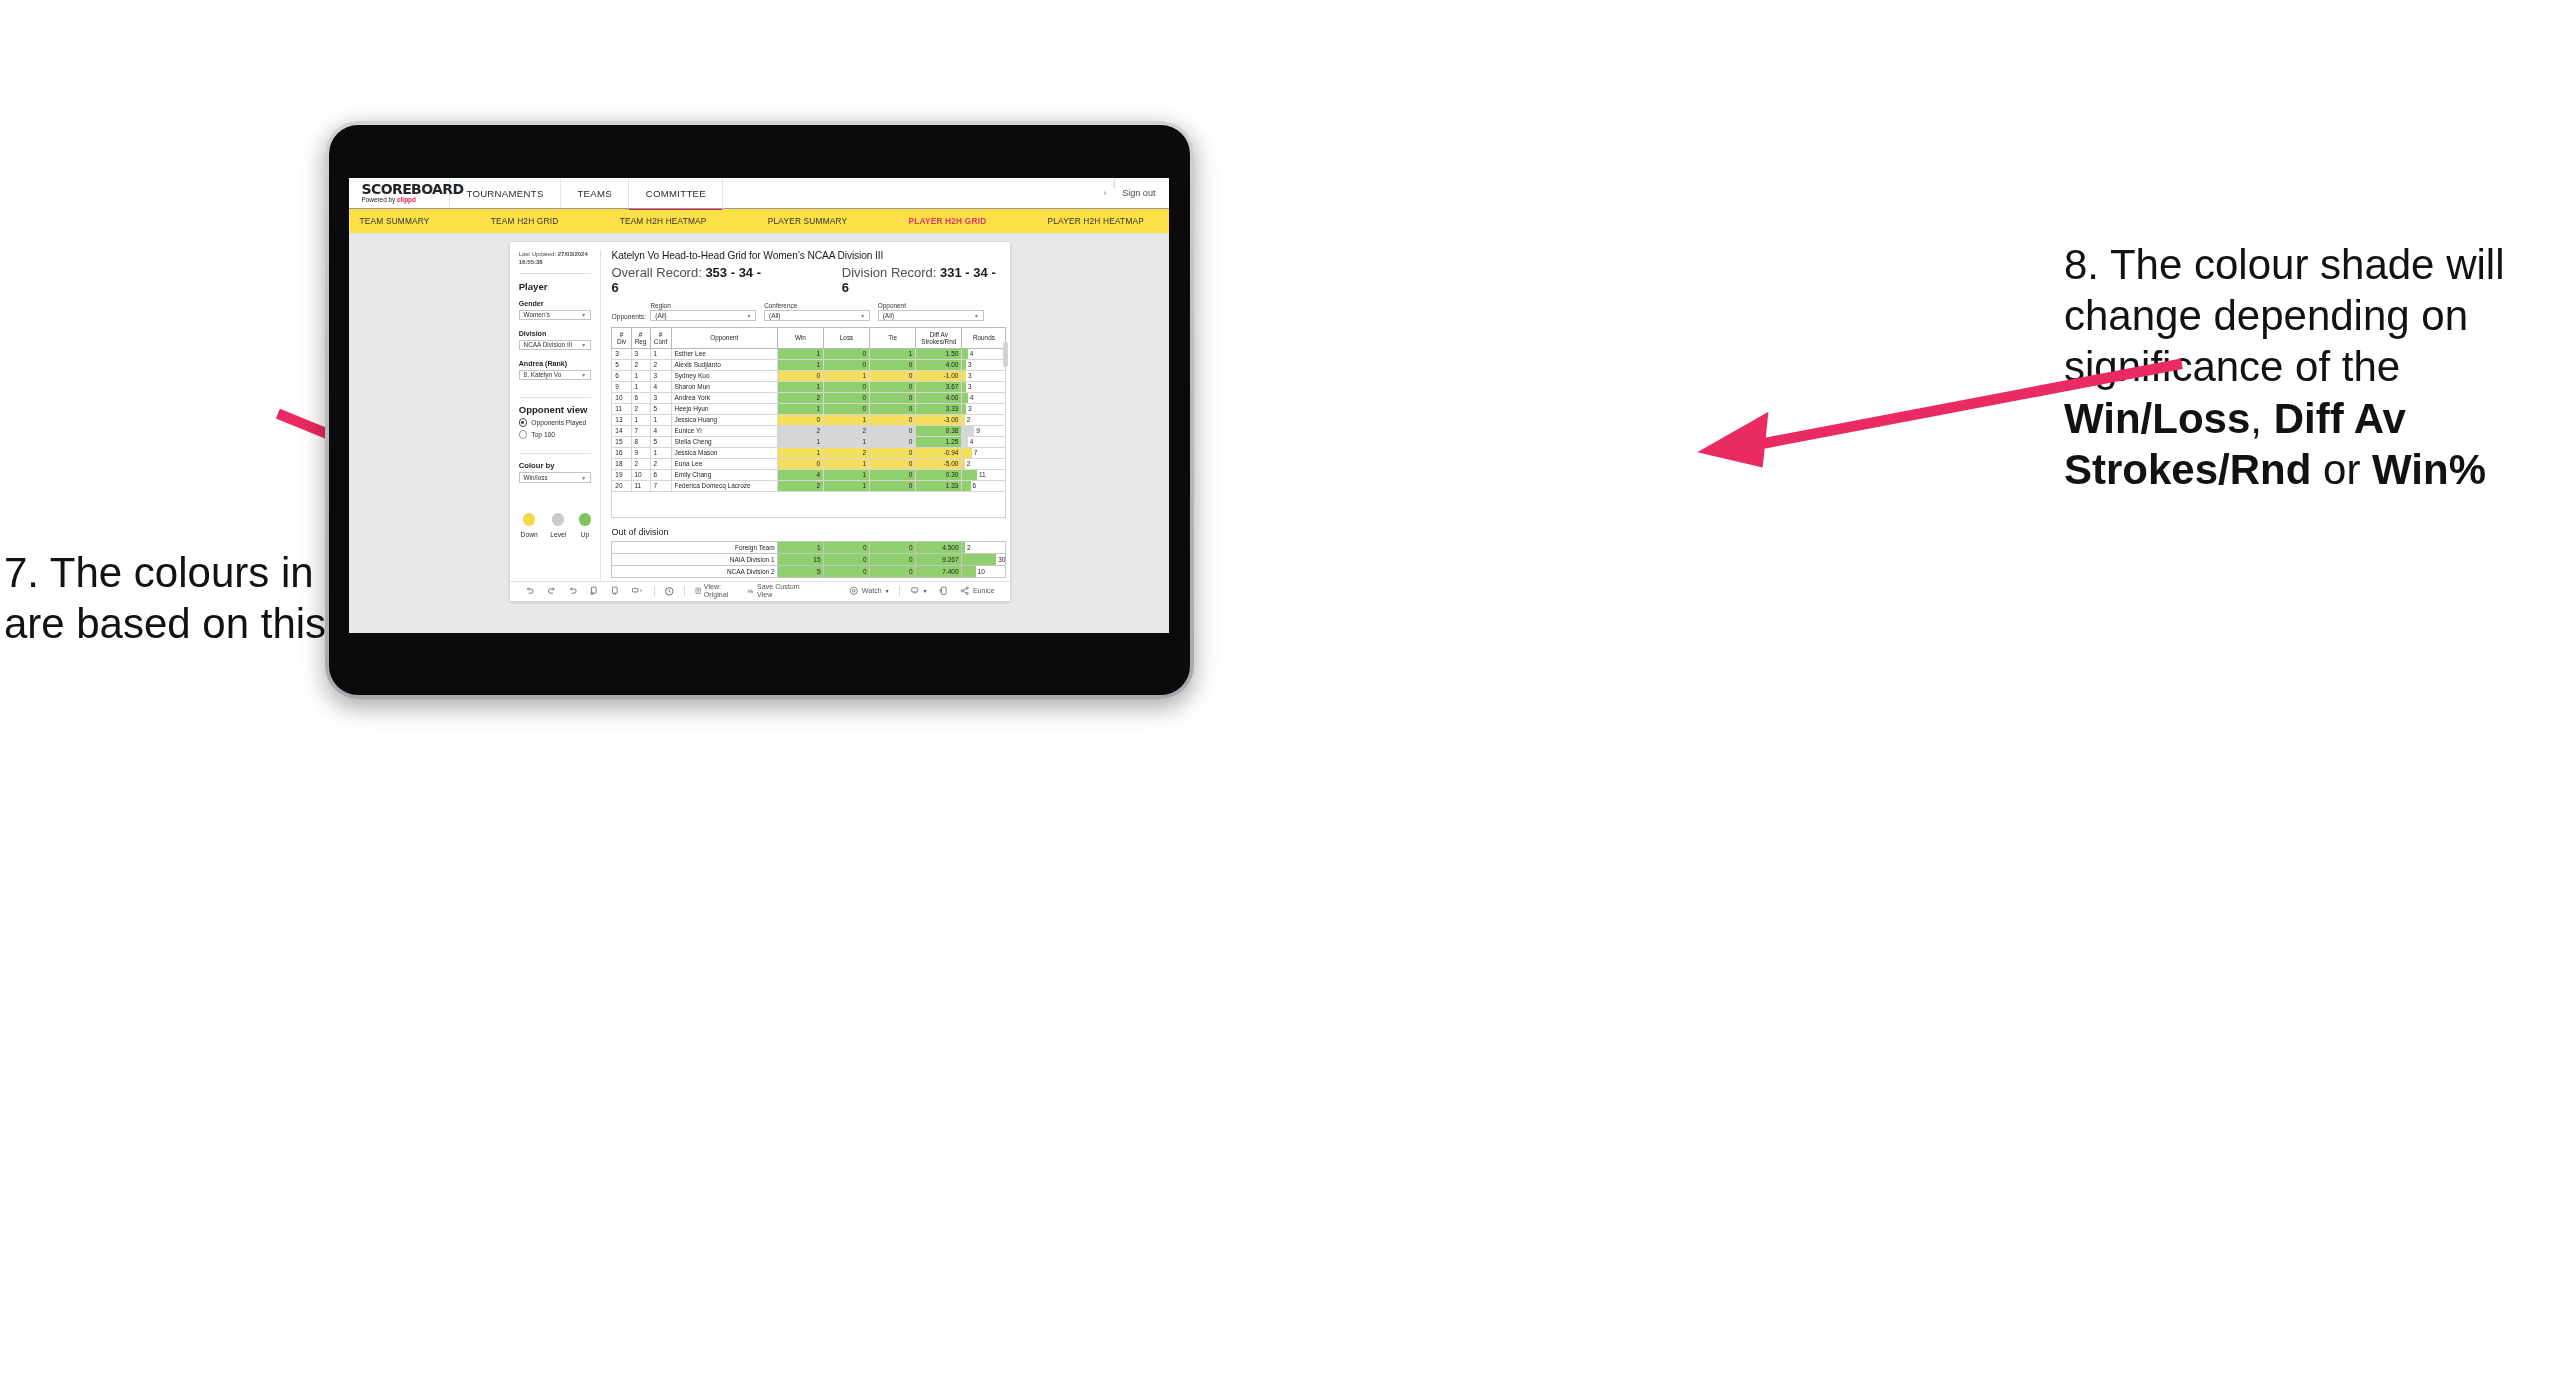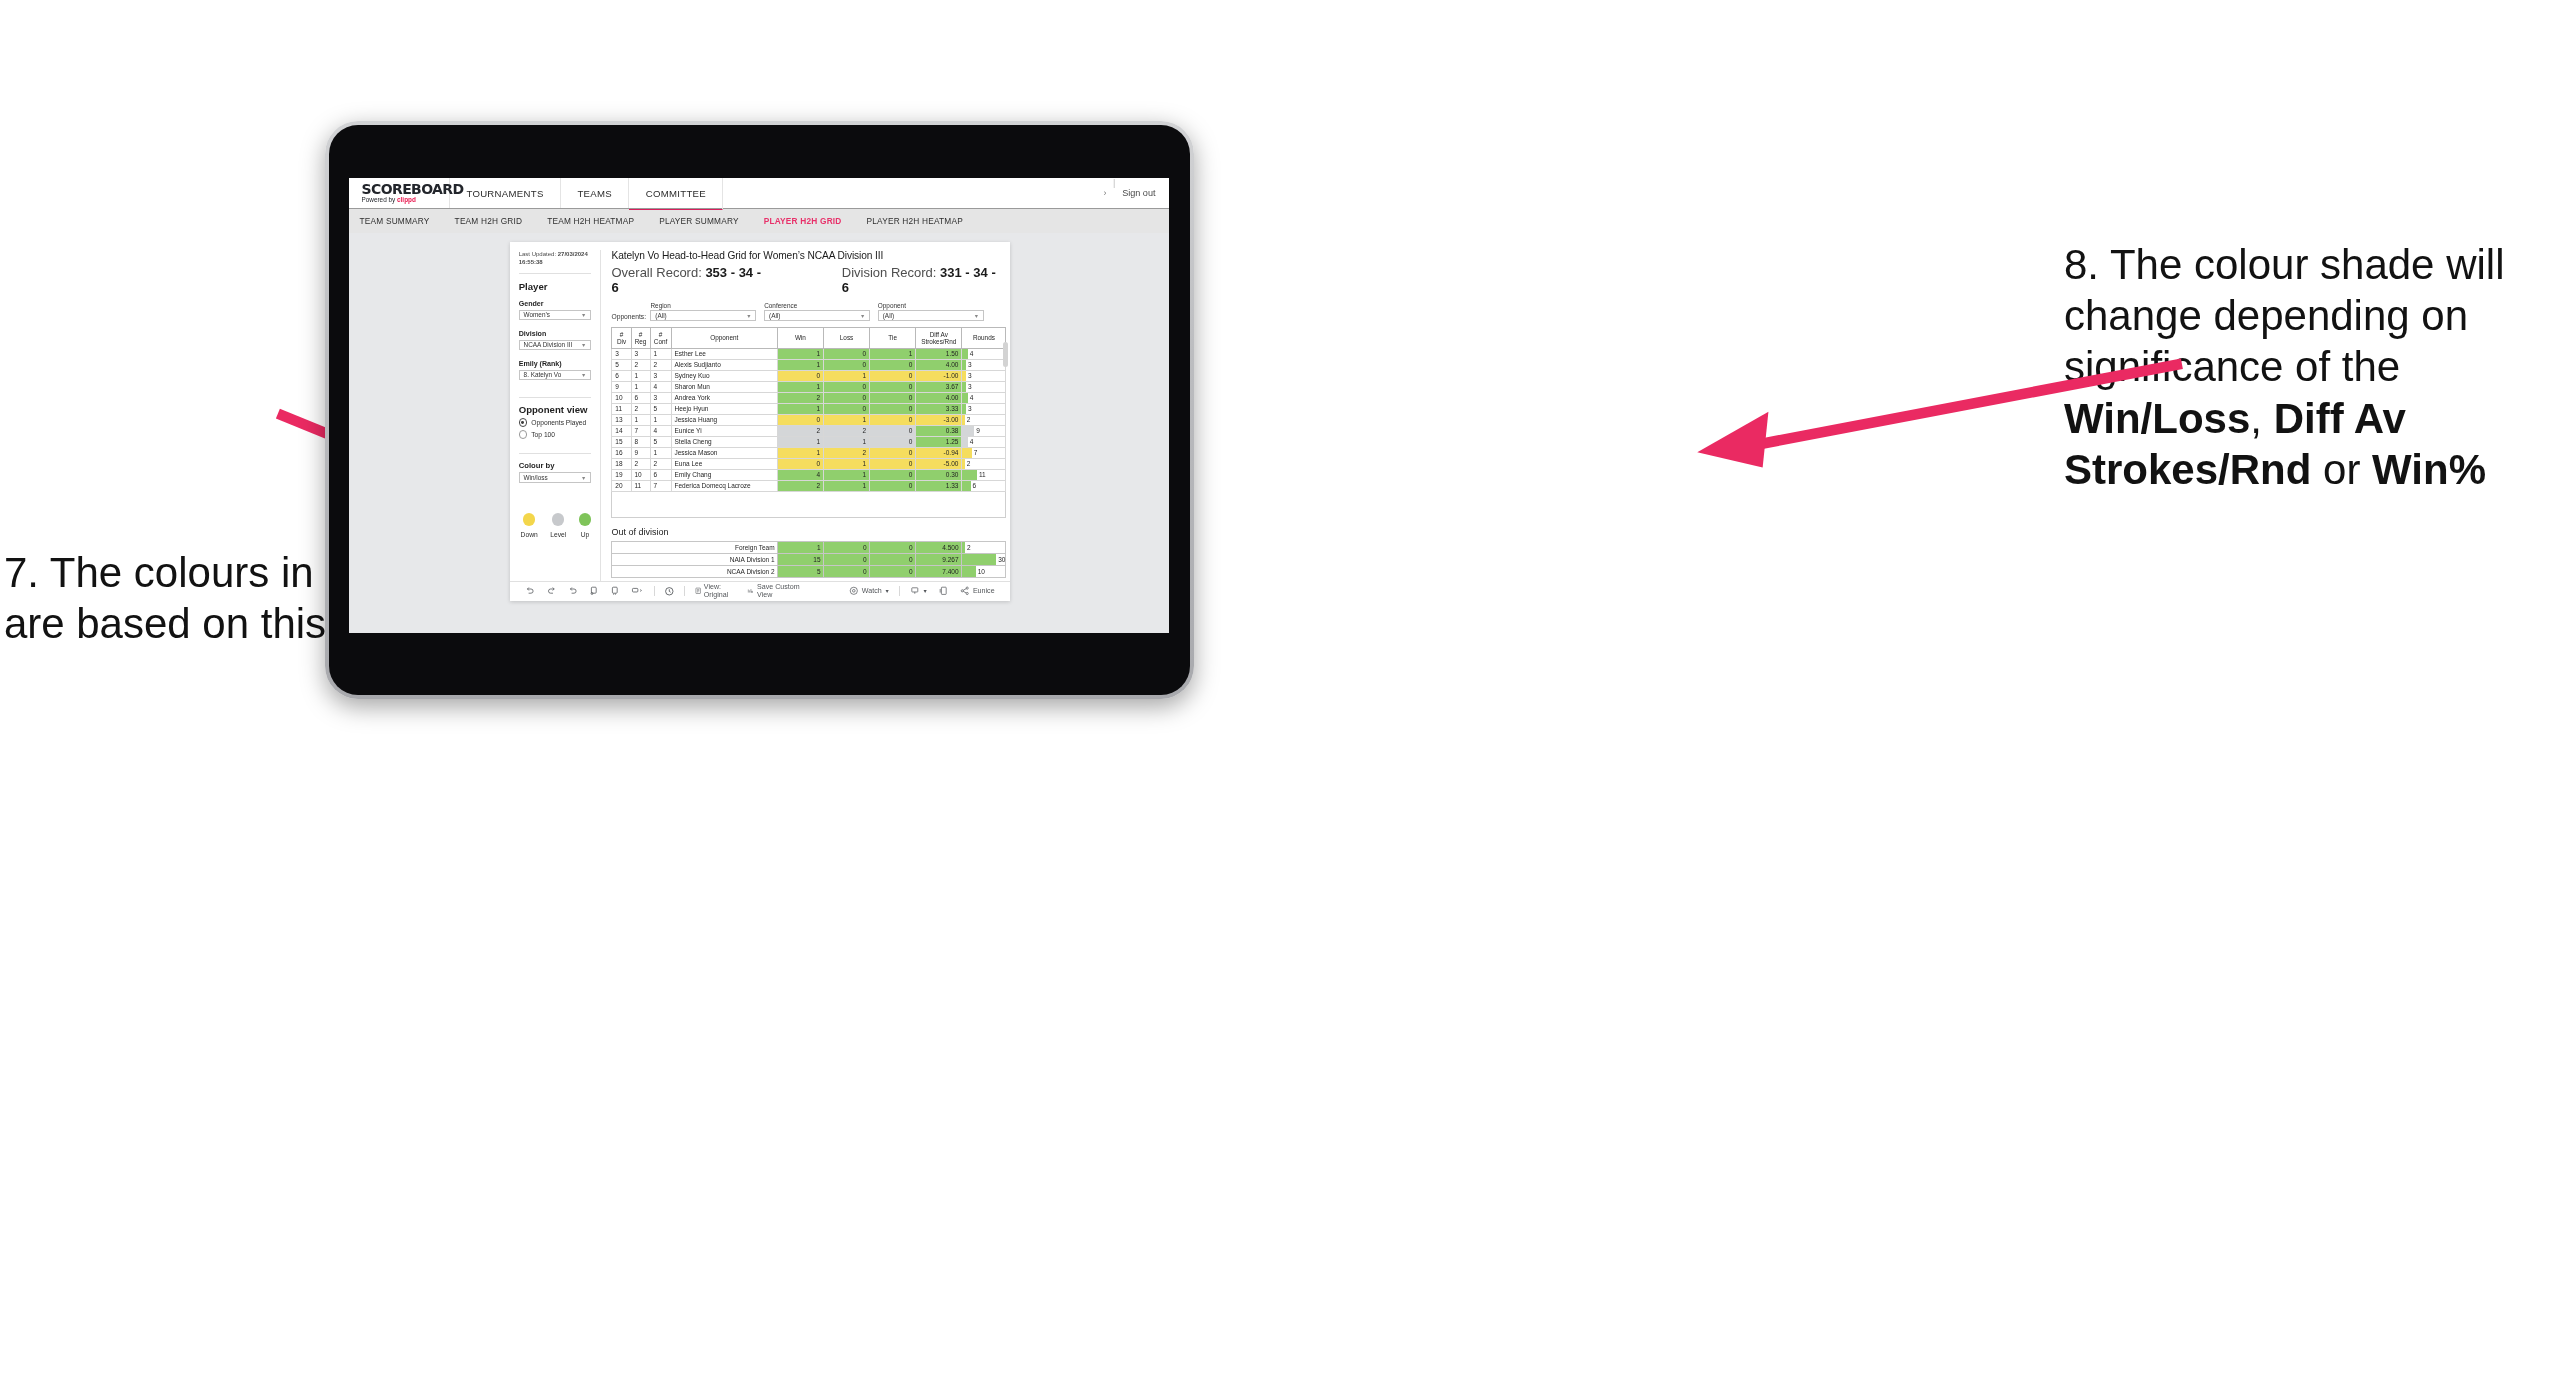--- a/index.html
+++ b/index.html
@@ -34,22 +34,22 @@
   #logo .sub{font-size:6.4px;color:#22252b;margin-top:1.4px;line-height:1;}
   #logo .sub i{font-style:normal;color:#e8174e;font-weight:700;}
   .toptab{display:flex;align-items:center;padding:0 16.4px;font-size:9.6px;
           color:#2b2b2b;letter-spacing:0.3px;border-right:1px solid #e4e4e4;position:relative;}
   .toptab.active{border-bottom:1.9px solid #d81e5b;margin-bottom:-1.9px;}
   #signout{margin-left:auto;display:flex;align-items:center;gap:6.7px;
            padding-right:13.5px;font-size:9.1px;color:#4a4a4a;}
   #signout .chev{font-size:8.7px;color:#777;}
   #signout .bar{color:#bbb;}
 
-  #subbar{height:24px;background:#e5e5e5;border-bottom:6px solid #ec4899;
-          display:flex;align-items:center;padding-left:10.6px;}
+  #subbar{height:24px;background:#fde047;border-bottom:6px solid #ec4899;
+          display:flex;align-items:center;padding-left:10.6px;justify-content:space-between;}
   .subtab{font-size:8.3px;color:#2f2f2f;letter-spacing:0.2px;margin-right:25px;}
   .subtab.active{color:#e8316a;font-weight:bold;}
 
   #canvas{position:absolute;left:0;top:55px;right:0;bottom:0;background:#e7e8ea;}
 
   
   #sheet{position:absolute;left:161px;top:8.7px;width:500px;height:359px;
          background:#fff;box-shadow:0 1px 3.9px rgba(0,0,0,.17);display:flex;flex-direction:column;}
   #sheetbody{flex:1;display:flex;padding:8.7px 7.7px 0 8.7px;box-sizing:border-box;}
 
@@ -188,21 +188,21 @@
           </div>
           <div class="fgap"></div>
 
           <div class="f-lbl">Division</div>
           <div class="sel">
             <span>NCAA Division III</span>
             <span class="car">▼</span>
           </div>
           <div class="fgap"></div>
 
-          <div class="f-lbl">Emily (Rank)</div>
+          <div class="f-lbl">Andrea (Rank)</div>
           <div class="sel">
             <span>8. Katelyn Vo</span>
             <span class="car">▼</span>
           </div>
 
           <div class="hr" style="margin-top:16.4px;"></div>
 
           <div class="f-h1" style="margin-bottom:1.9px;">Opponent view</div>
           <div class="radio-row">
             <span class="rad on"></span>

